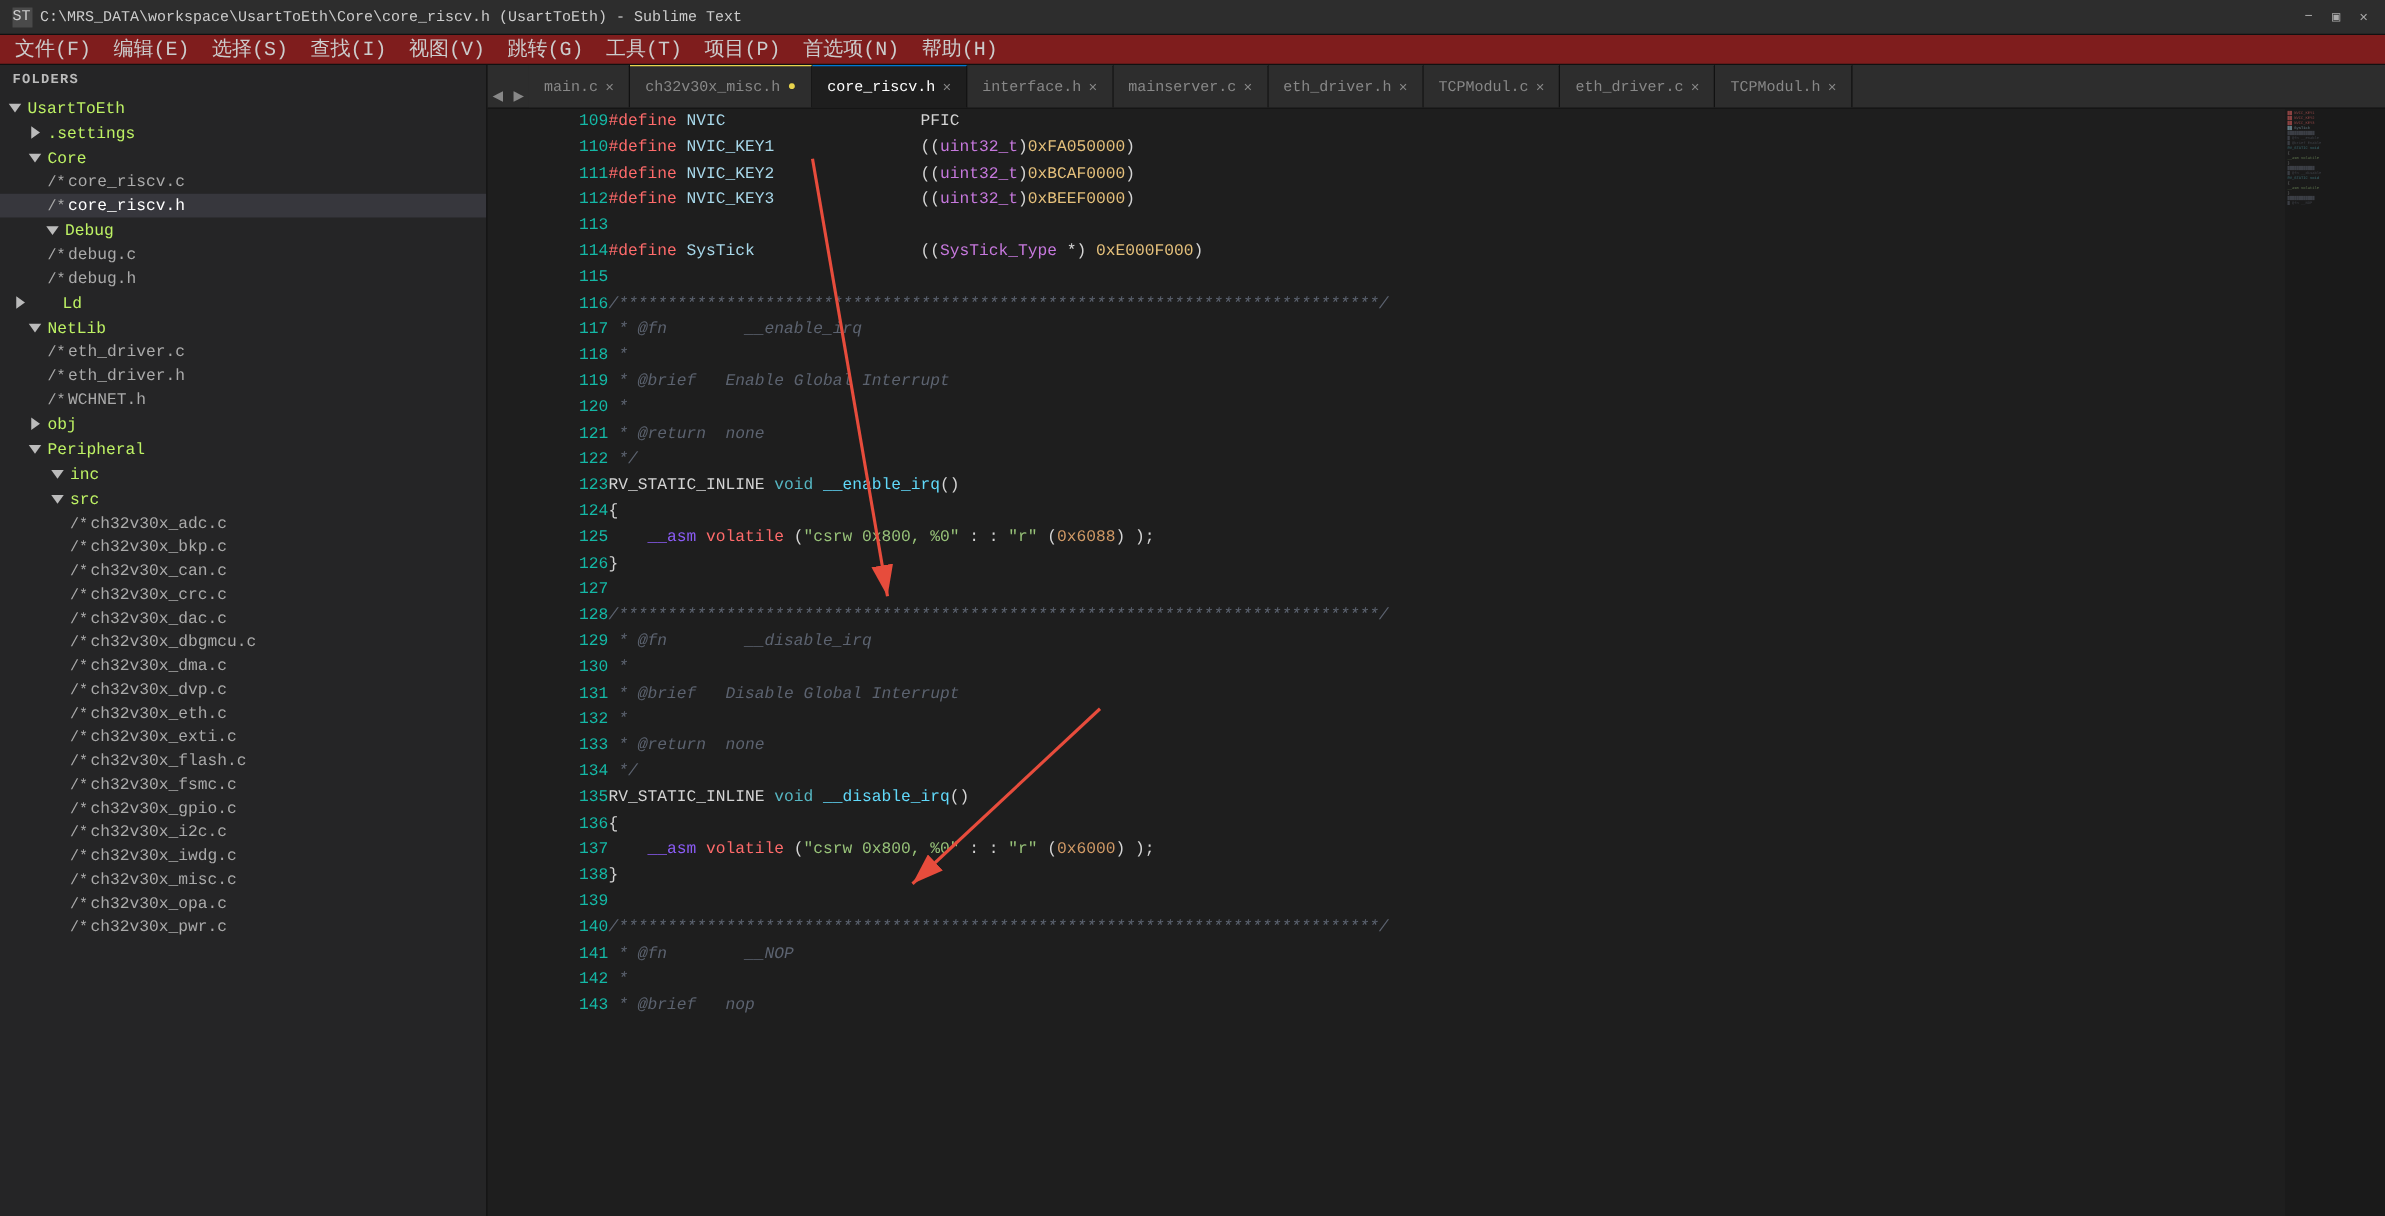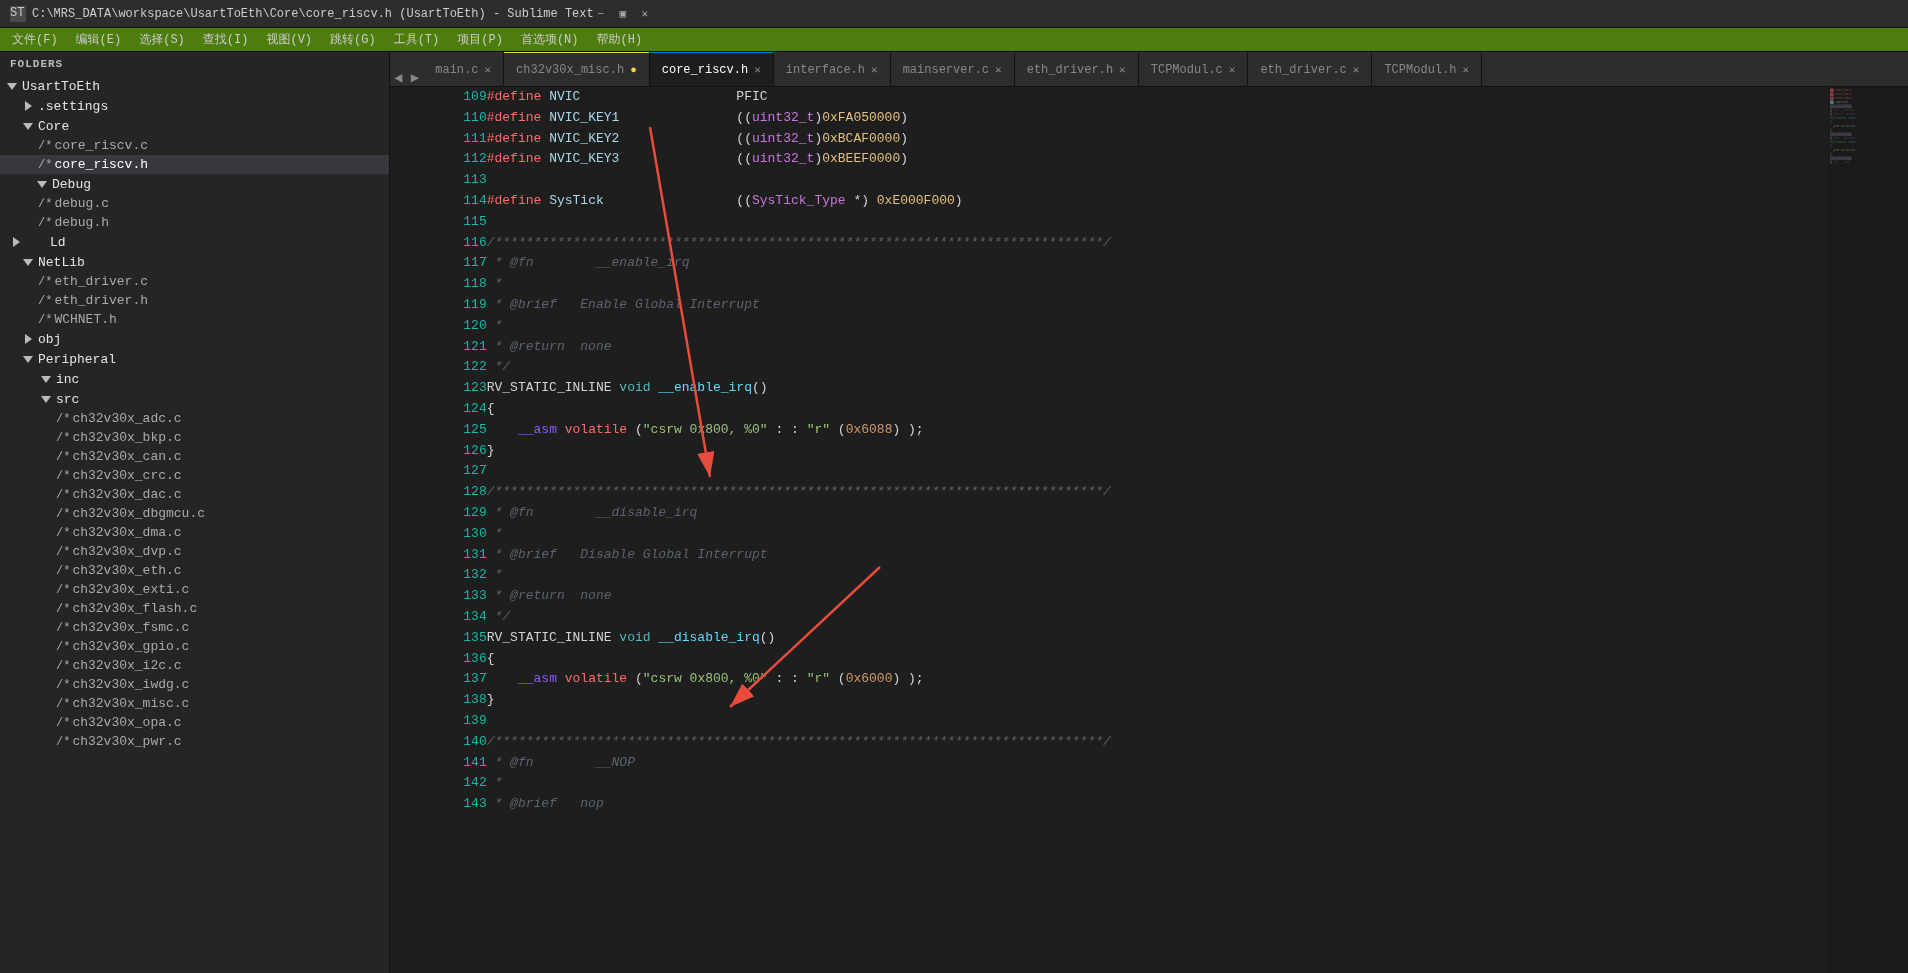--- a/index.html
+++ b/index.html
@@ -13,20 +13,21 @@
       height: 973px;
     }
 
     
     #titlebar {
       background: #2d2d2d;
       height: 28px;
       display: flex;
       align-items: center;
       padding: 0 10px;
+      justify-content: space-between;
       border-bottom: 1px solid #111;
     }
     #titlebar .title-left {
       display: flex;
       align-items: center;
       gap: 6px;
       font-size: 12px;
       color: #ccc;
     }
     #titlebar .title-icon {
@@ -41,27 +42,27 @@
     #titlebar .win-btn {
       width: 14px; height: 14px;
       display: flex; align-items: center; justify-content: center;
       color: #aaa;
       font-size: 11px;
       cursor: pointer;
     }
 
     
     #menubar {
-      background: #4d7c0f;
+      background: #7f1d1d;
       height: 24px;
       display: flex;
       align-items: center;
       padding: 0 4px;
       border-bottom: 1px solid #111;
-      font-size: 12px;
+      font-size: 16px;
       color: #ccc;
       gap: 2px;
     }
     .menu-item {
       padding: 2px 8px;
       cursor: pointer;
     }
 
     
     #main {
@@ -116,21 +117,21 @@
       border-left: 7px solid #bbb;
     }
     .triangle-down {
       width: 0; height: 0;
       border-left: 5px solid transparent;
       border-right: 5px solid transparent;
       border-top: 7px solid #bbb;
     }
 
     .folder-name {
-      color: #e5e5e5;
+      color: #bef264;
       font-size: 13px;
     }
     .file-name {
       color: #aaa;
       font-size: 13px;
     }
     .file-name.active { color: #fff; }
 
     .file-prefix {
       color: #aaa;

